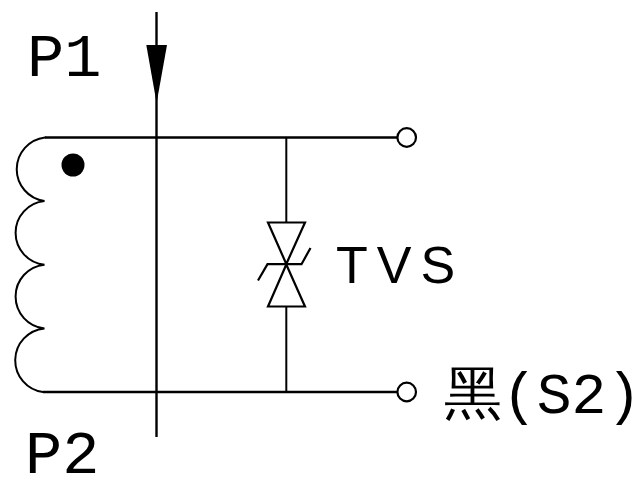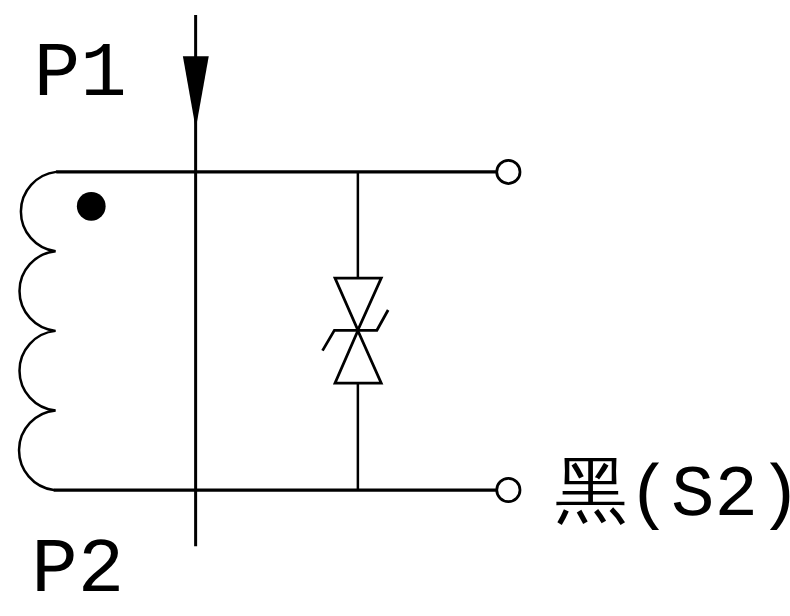--- a/index.html
+++ b/index.html
@@ -103,17 +103,18 @@
     </g>
 
     <circle cx="406.7" cy="137.5" r="9.3" stroke-width="2.2" fill="var(--background)"></circle>
     <circle cx="406.7" cy="392" r="9.3" stroke-width="2.2" fill="var(--background)"></circle>
   </svg>
 
   <div class="lbl lbl-serif lbl-p1">P1</div>
 
   <div class="lbl lbl-serif lbl-p2">P2</div>
 
+  <div class="lbl lbl-tvs">TVS</div>
 
 
   <div class="lbl lbl-serif lbl-s2">黑(S2)</div>
 
 </div>
 
 </body></html>

